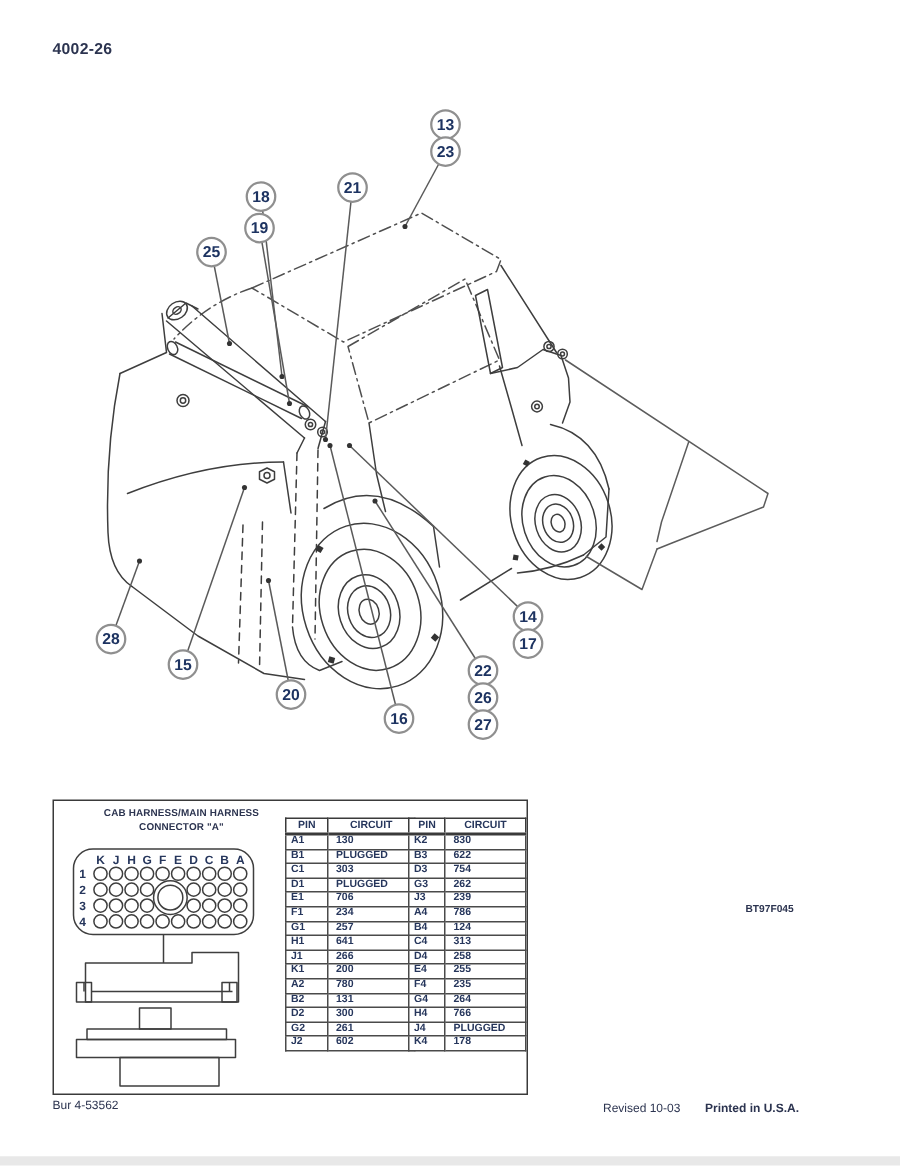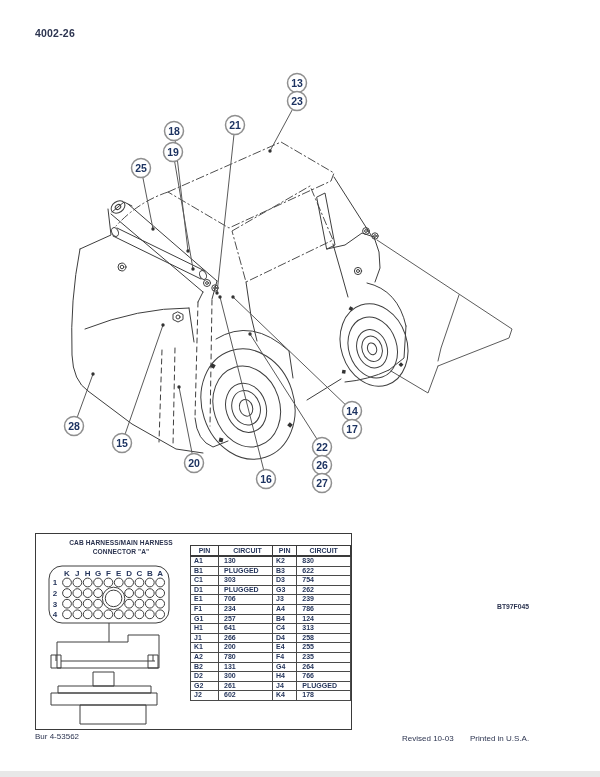--- a/index.html
+++ b/index.html
@@ -5,21 +5,21 @@
   html,body{margin:0;padding:0;background:#e8e8e8;}
   .page{
     position:relative;width:600px;height:771px;background:#ffffff;
     font-family:"Liberation Sans", sans-serif;overflow:hidden;
     color:#2c3450;
   }
   .page-number{position:absolute;left:35px;top:27px;font-size:10.5px;font-weight:600;letter-spacing:.2px;}
   .figure-code{position:absolute;left:497px;top:603px;font-size:6.8px;font-weight:600;}
   .footer-left{position:absolute;left:35px;top:732px;font-size:8px;}
   .footer-revised{position:absolute;left:402px;top:734px;font-size:8px;}
-  .footer-printed{position:absolute;left:470px;top:734px;font-size:8px;}
+  .footer-printed{position:absolute;left:470px;top:734px;font-size:8px;font-weight:bold;}
   #diagram-svg{position:absolute;left:0;top:0;}
   .panel-box{
     position:absolute;left:35px;top:533px;width:317px;height:197px;
     border:1.6px solid #3a3a3a;box-sizing:border-box;background:#fff;
   }
   .panel-title{position:absolute;left:10px;top:5px;width:150px;text-align:center;
     font-size:6.6px;font-weight:700;line-height:8.5px;letter-spacing:.1px;}
   #connector-svg{position:absolute;left:0;top:0;}
   table.pin-table{
     position:absolute;top:11px;border-collapse:collapse;table-layout:fixed;

